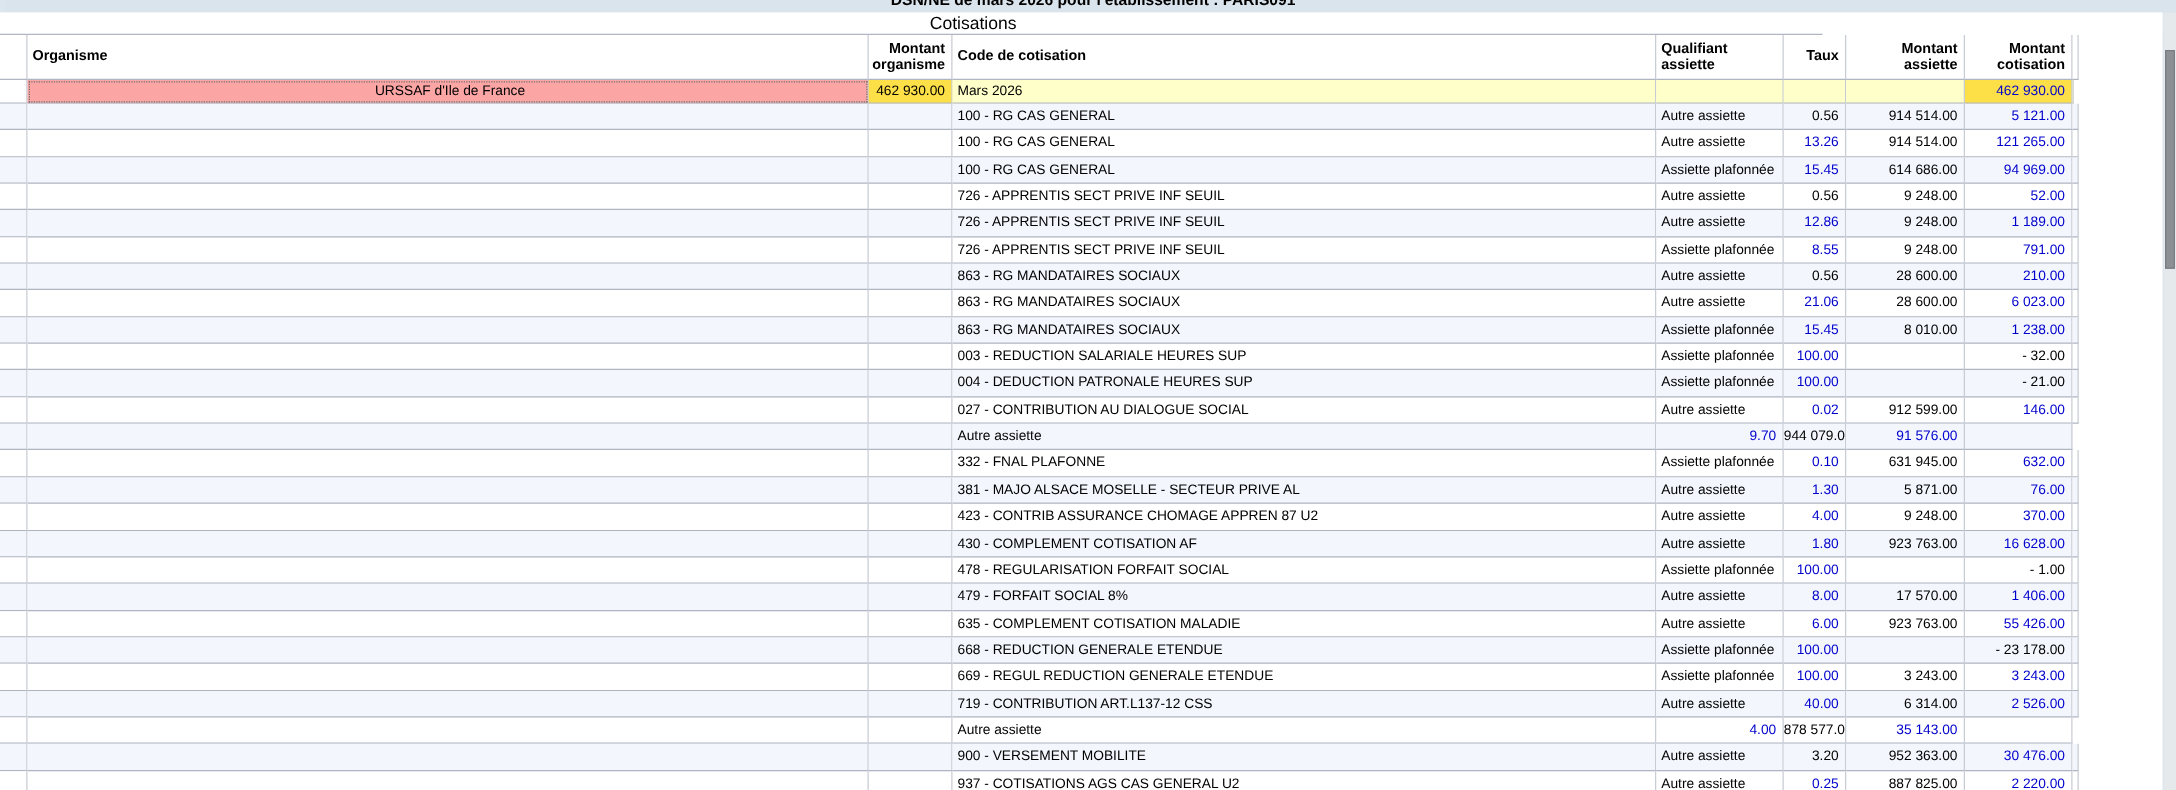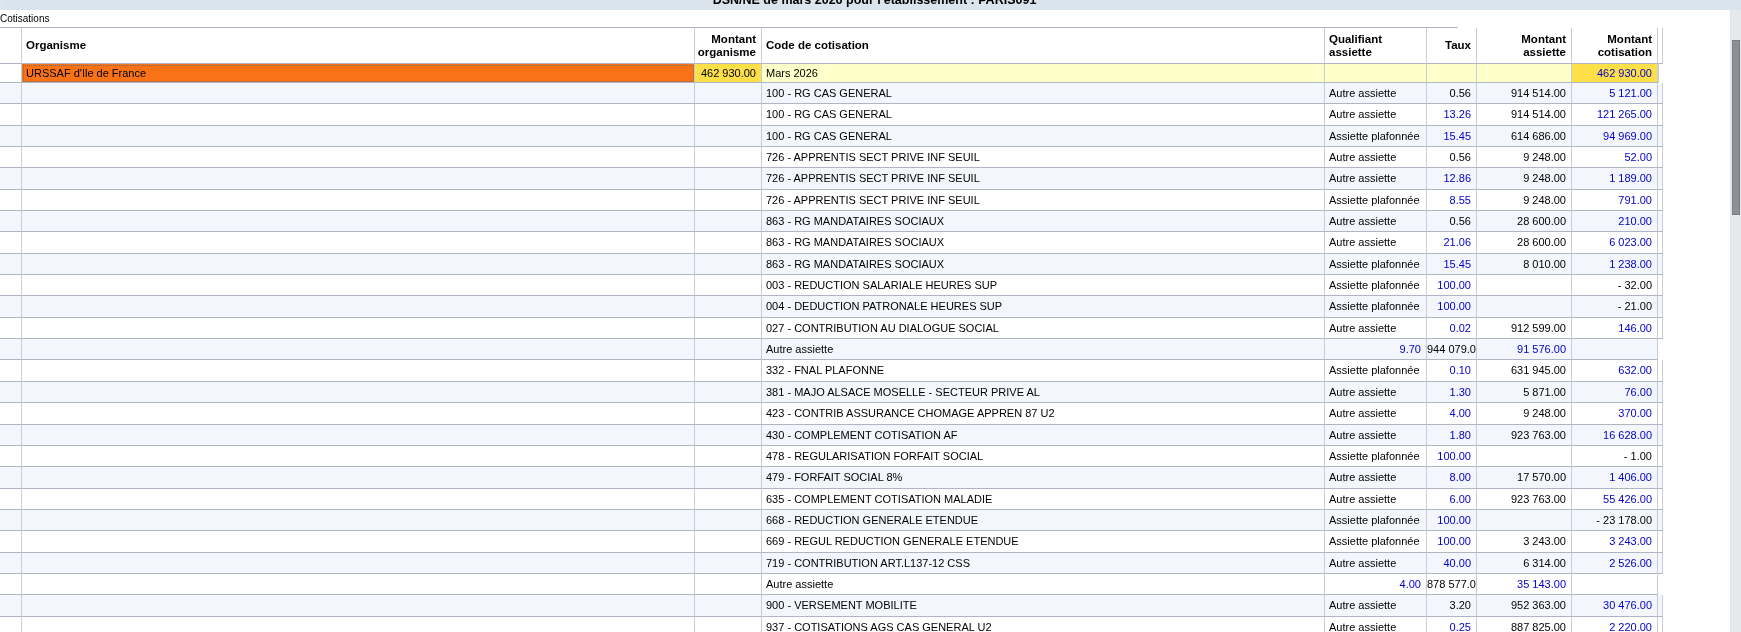--- a/index.html
+++ b/index.html
@@ -7,36 +7,36 @@
   .screen{position:relative;width:1741px;height:632px;overflow:hidden;background:#dbe6ee;}
 
   
   .title-band{position:absolute;left:4px;top:0;width:1741px;height:10px;overflow:hidden;background:#d9e4ec;}
   .title-text{position:absolute;top:-7px;left:0;width:1741px;text-align:center;
               font-size:12.5px;font-weight:bold;color:#000;white-space:nowrap;}
 
   .table-wrap{position:absolute;left:0;top:10px;width:1730px;height:622px;background:#fff;overflow:hidden;}
 
   .section-band{height:17px;background:#fff;}
-  .section-band .cap{display:block;width:1557px;text-align:left;font-size:10px;color:#000;line-height:17px;}
+  .section-band .cap{display:block;width:1557px;text-align:center;font-size:14px;color:#000;line-height:17px;}
 
   .grid-row{display:grid;grid-template-columns:22px 673px 67px 563px 102px 50px 95px 86px auto;width:1458px;}
   .cell{border-right:1px solid #c8ccd4;border-bottom:1px solid #b0b5c2;overflow:hidden;white-space:nowrap;
         font-size:11px;color:#000;box-sizing:border-box;}
 
   
   .hdr{background:#fff;border-top:1px solid #b0b5c2;}
   .hdr .cell{height:36px;font-size:11.5px;font-weight:bold;display:flex;flex-direction:column;justify-content:center;
              line-height:13px;white-space:normal;}
   .al{padding-left:4px;text-align:left;}
   .ar{padding-right:5px;text-align:right;}
 
   
   .sum .cell{height:19px;line-height:18px;}
-  .sel-cell{background:#f97316;outline:1px dotted #6f6f6f;outline-offset:-2px;}
+  .sel-cell{background:#fca5a5;outline:1px dotted #6f6f6f;outline-offset:-2px;text-align:center;}
   .green{background:#fde047;}
   .yellow{background:#ffffc9;}
   .blue{color:#0000cc;}
 
   
   .drow .cell{height:21.35px;line-height:20px;}
   .drow.alt .cell{background:#f3f6fc;}
   .drow .c-spacer{background:#fff;}
 
   .num{text-align:right;padding-right:5px;}

